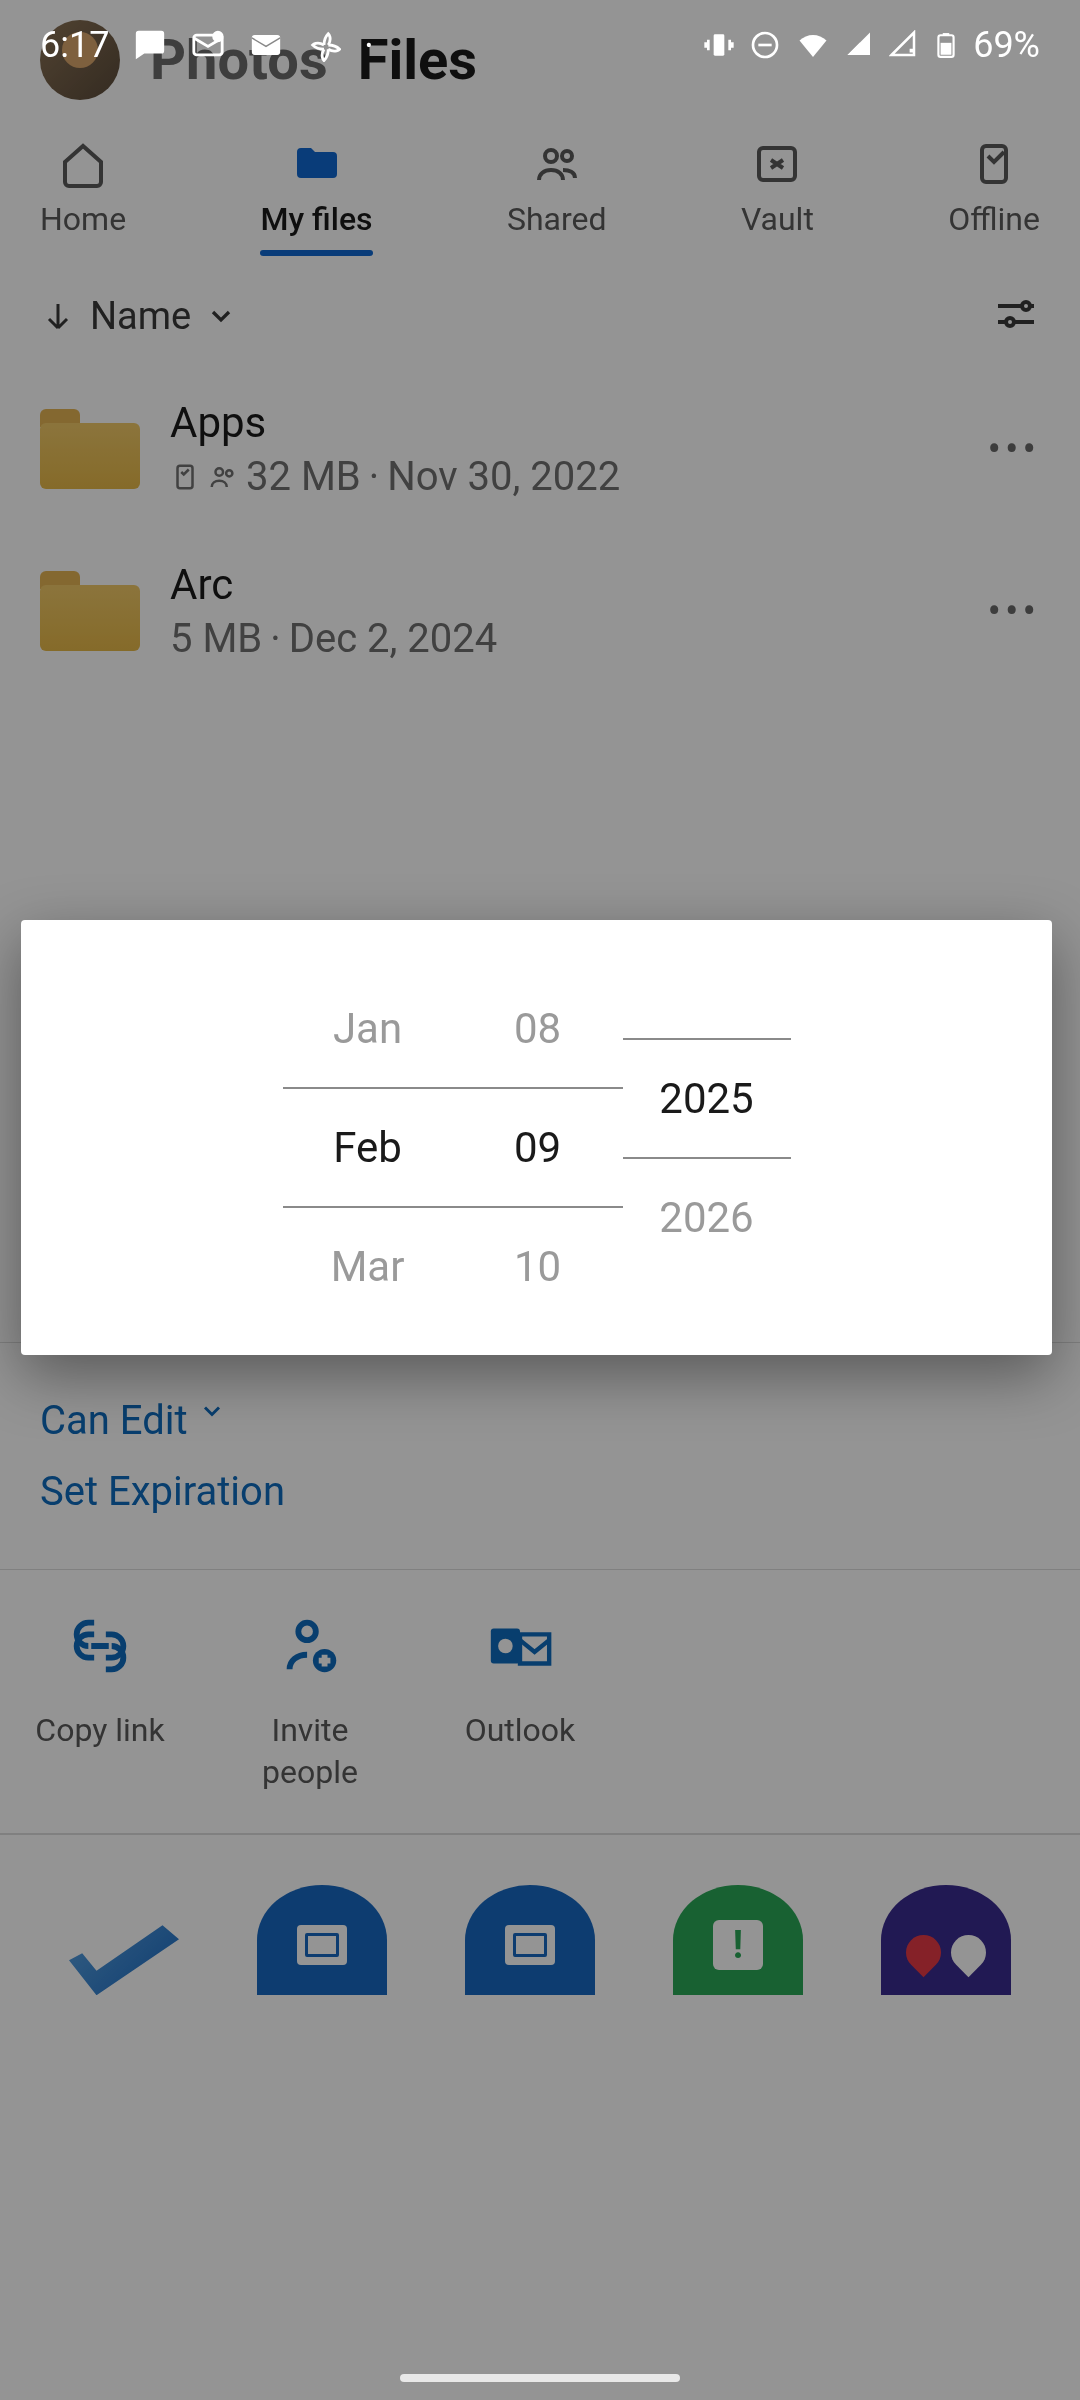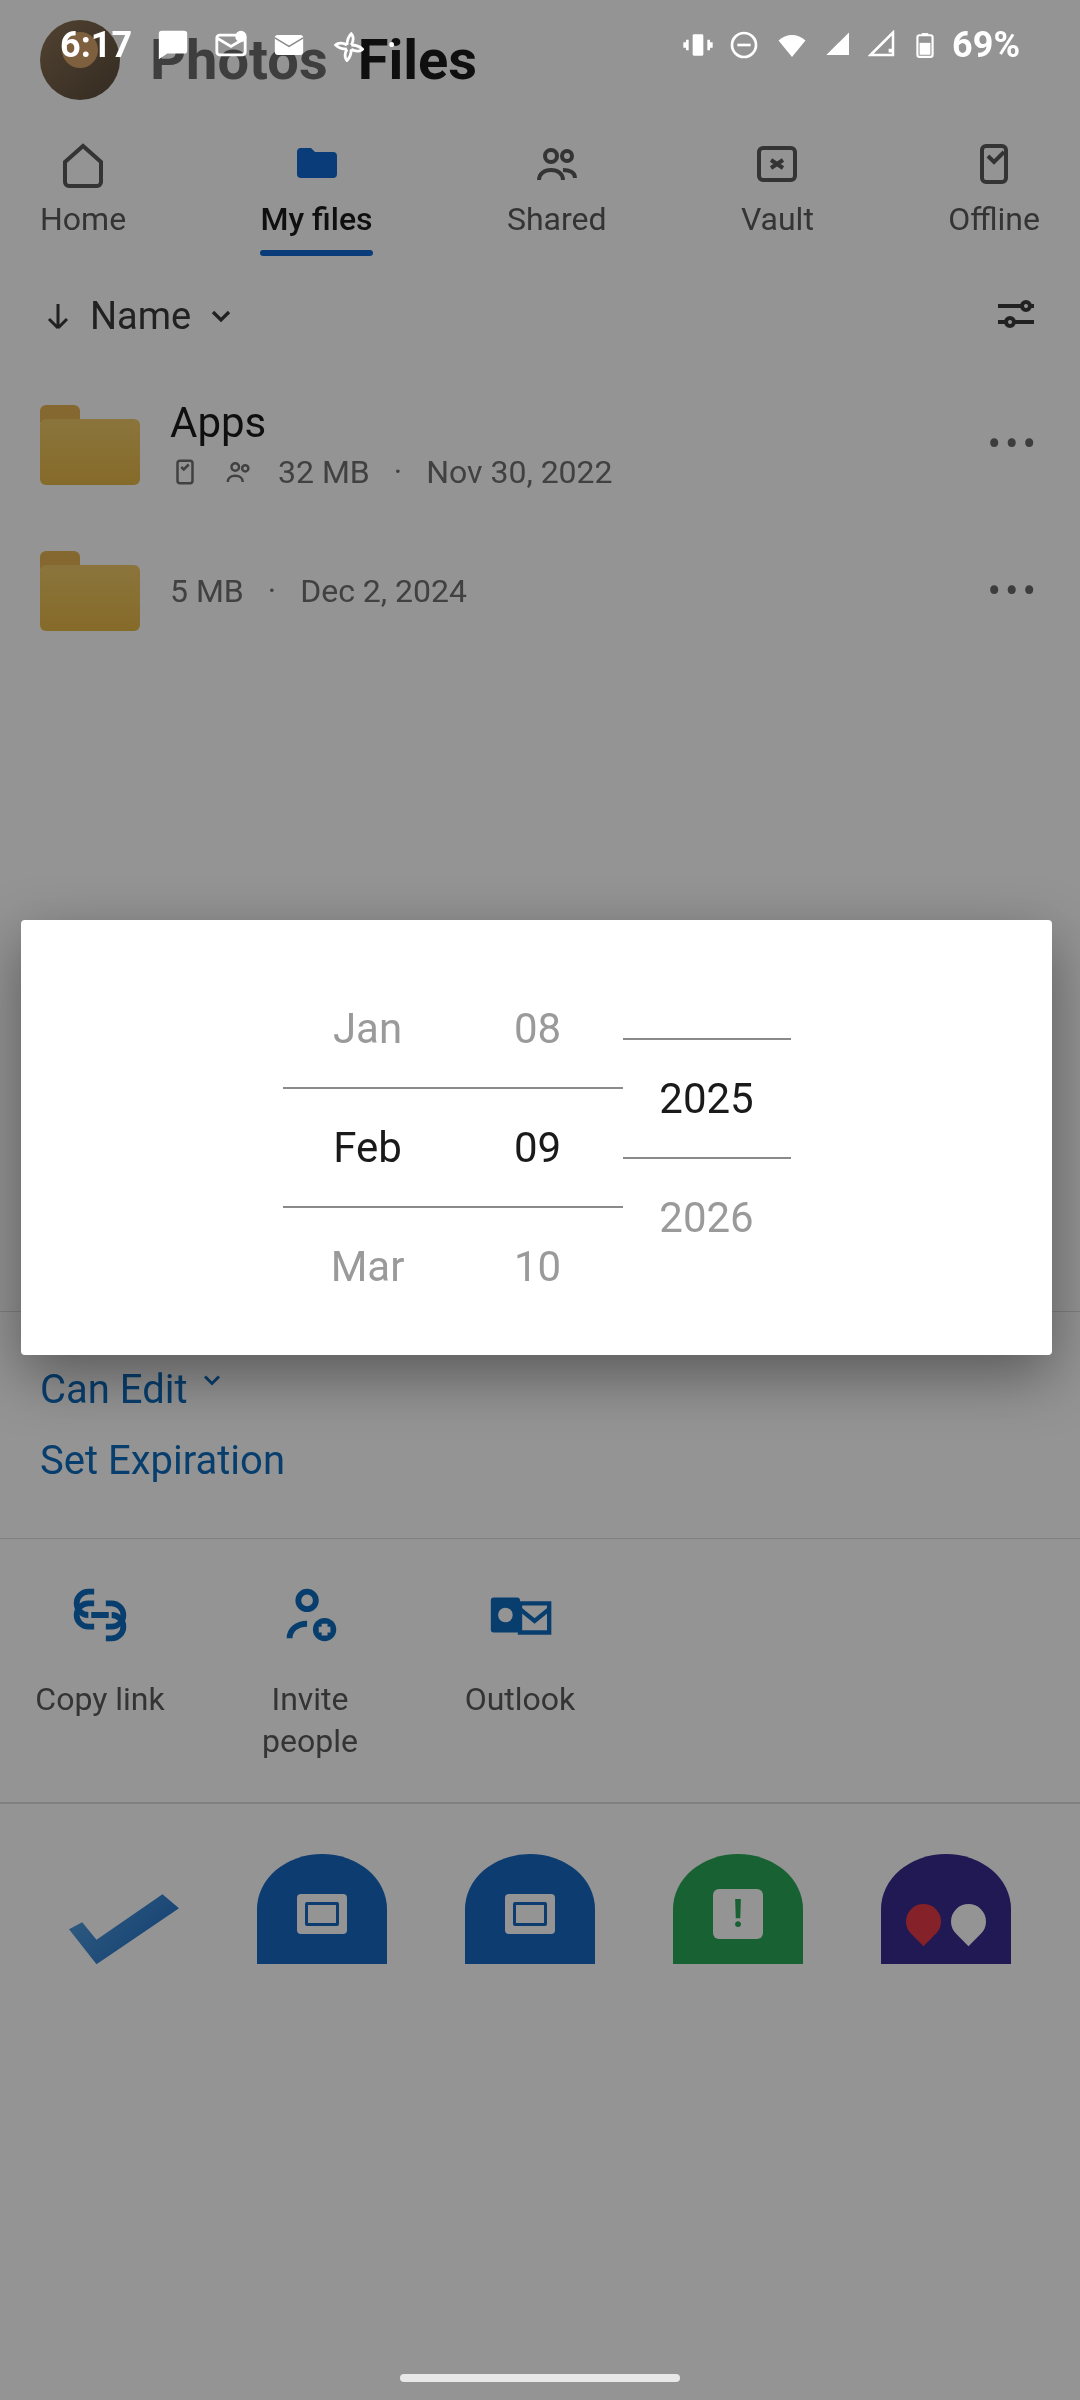--- a/index.html
+++ b/index.html
@@ -20,24 +20,24 @@
     position: absolute;
     top: 0; left: 0; right: 0; bottom: 0;
     background: rgba(0,0,0,0.42);
     z-index: 10;
   }
   .status-bar {
     height: 90px;
     display: flex;
     justify-content: space-between;
     align-items: center;
-    padding: 0 60px;
+    padding: 0 40px;
     color: #fff;
     font-size: 36px;
-    font-weight: 700;
+    font-weight: 400;
     position: relative;
     z-index: 15;
   }
   .status-left { display: flex; align-items: center; gap: 24px; }
   .status-right { display: flex; align-items: center; gap: 14px; }
   .header {
     display: flex;
     align-items: center;
     padding: 20px 40px 30px 40px;
     gap: 30px;
@@ -147,25 +147,25 @@
   }
   .file-info {
     flex: 1;
   }
   .file-name {
     font-size: 42px;
     color: #1a1a1a;
     margin-bottom: 6px;
   }
   .file-meta {
-    font-size: 32px;
+    font-size: 40px;
     color: #707070;
     display: flex;
     align-items: center;
-    gap: 24px;
+    gap: 8px;
   }
   .more-dots {
     font-size: 40px;
     color: #6a6a6a;
     letter-spacing: 4px;
   }
   .share-section {
     border-top: 1px solid #ddd;
     padding: 30px 40px;
   }
@@ -372,20 +372,21 @@
           <span>·</span>
           <span>Nov 30, 2022</span>
         </div>
       </div>
       <div class="more-dots">•••</div>
     </div>
 
     <div class="file-item">
       <div class="folder-icon"></div>
       <div class="file-info">
+        <div class="file-name">Arc</div>
         <div class="file-meta">
           <span>5 MB</span>
           <span>·</span>
           <span>Dec 2, 2024</span>
         </div>
       </div>
       <div class="more-dots">•••</div>
     </div>
   </div>
 

